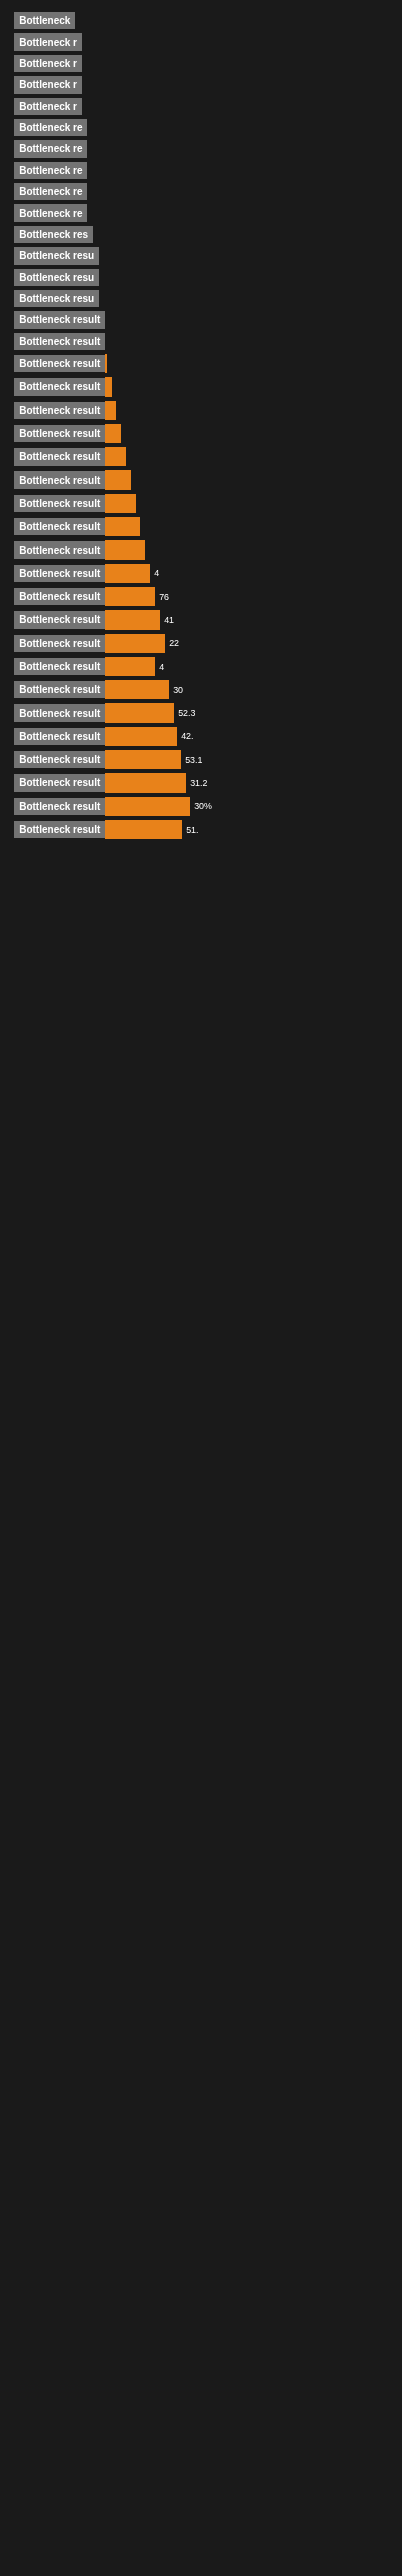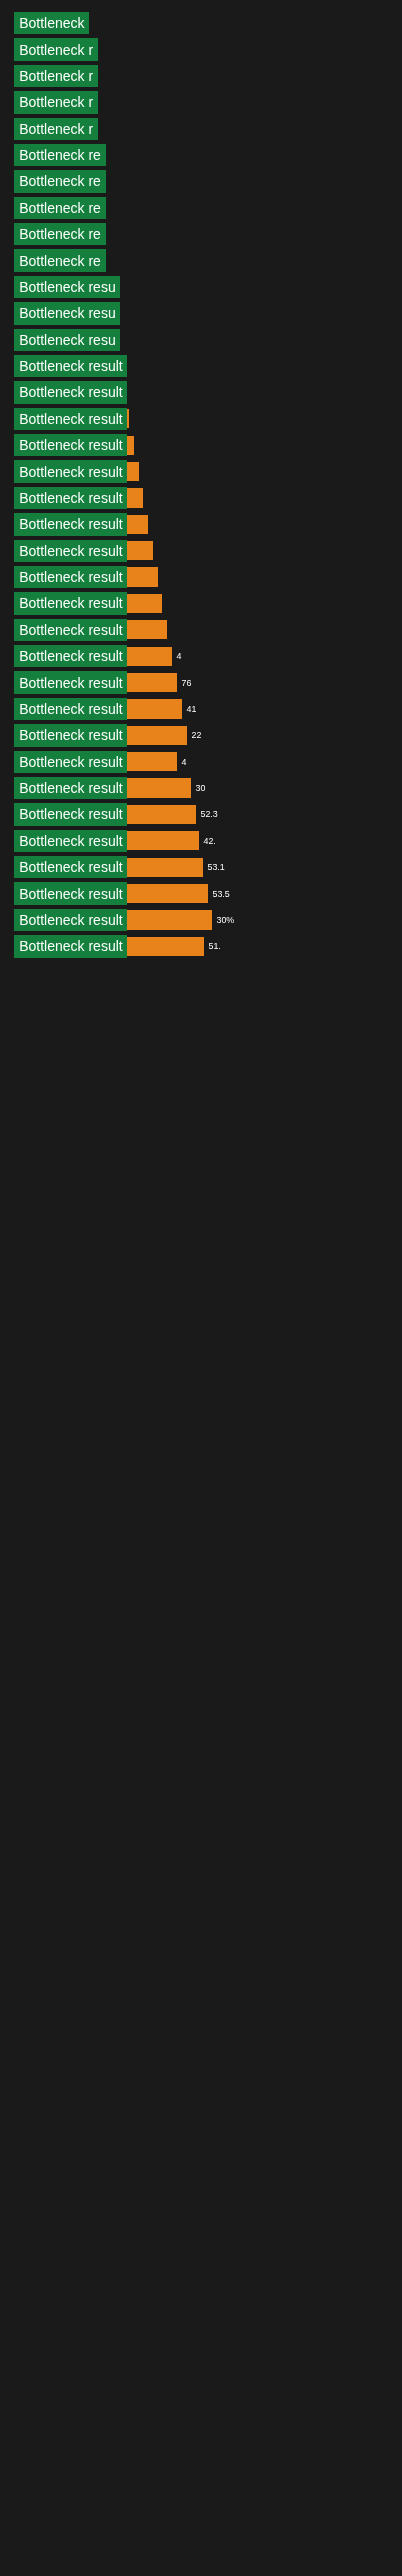--- a/index.html
+++ b/index.html
@@ -24,26 +24,27 @@
 
     
     .hbar-row {
       display: flex;
       flex-direction: row;
       align-items: center;
       margin: 4px 6.4px;
       gap: 0;
     }
     .hbar-label-box {
-      background-color: #15803d;
+      background-color: #737373;
       color: white;
-      font-size: 14px;
+      font-size: 10px;
       padding: 3.2px 4.8px;
       white-space: nowrap;
       flex-shrink: 0;
+      font-weight: bold;
     }
     .hbar-fill {
       background-color: #e8821a;
       height: 19.3px;
       flex-shrink: 0;
     }
     .hbar-val {
       color: white;
       font-size: 8.9px;
       padding: 0 4px;
@@ -80,20 +81,23 @@
       <div class="hbar-row">
         <div class="hbar-label-box">Bottleneck re</div>
       </div>
       <div class="hbar-row">
         <div class="hbar-label-box">Bottleneck re</div>
       </div>
       <div class="hbar-row">
         <div class="hbar-label-box">Bottleneck re</div>
       </div>
       <div class="hbar-row">
+        <div class="hbar-label-box">Bottleneck res</div>
+      </div>
+      <div class="hbar-row">
         <div class="hbar-label-box">Bottleneck resu</div>
       </div>
       <div class="hbar-row">
         <div class="hbar-label-box">Bottleneck resu</div>
       </div>
       <div class="hbar-row">
         <div class="hbar-label-box">Bottleneck resu</div>
       </div>
       <div class="hbar-row">
         <div class="hbar-label-box">Bottleneck result</div>
@@ -178,21 +182,21 @@
         <div class="hbar-val">42.</div>
       </div>
       <div class="hbar-row">
         <div class="hbar-label-box">Bottleneck result</div>
         <div class="hbar-fill" style="width: 76px;"></div>
         <div class="hbar-val">53.1</div>
       </div>
       <div class="hbar-row">
         <div class="hbar-label-box">Bottleneck result</div>
         <div class="hbar-fill" style="width: 81px;"></div>
-        <div class="hbar-val">53.5</div>
+        <div class="hbar-val">31.2</div>
       </div>
       <div class="hbar-row">
         <div class="hbar-label-box">Bottleneck result</div>
         <div class="hbar-fill" style="width: 85px;"></div>
         <div class="hbar-val">30%</div>
       </div>
       <div class="hbar-row">
         <div class="hbar-label-box">Bottleneck result</div>
         <div class="hbar-fill" style="width: 77px;"></div>
         <div class="hbar-val">51.</div>

